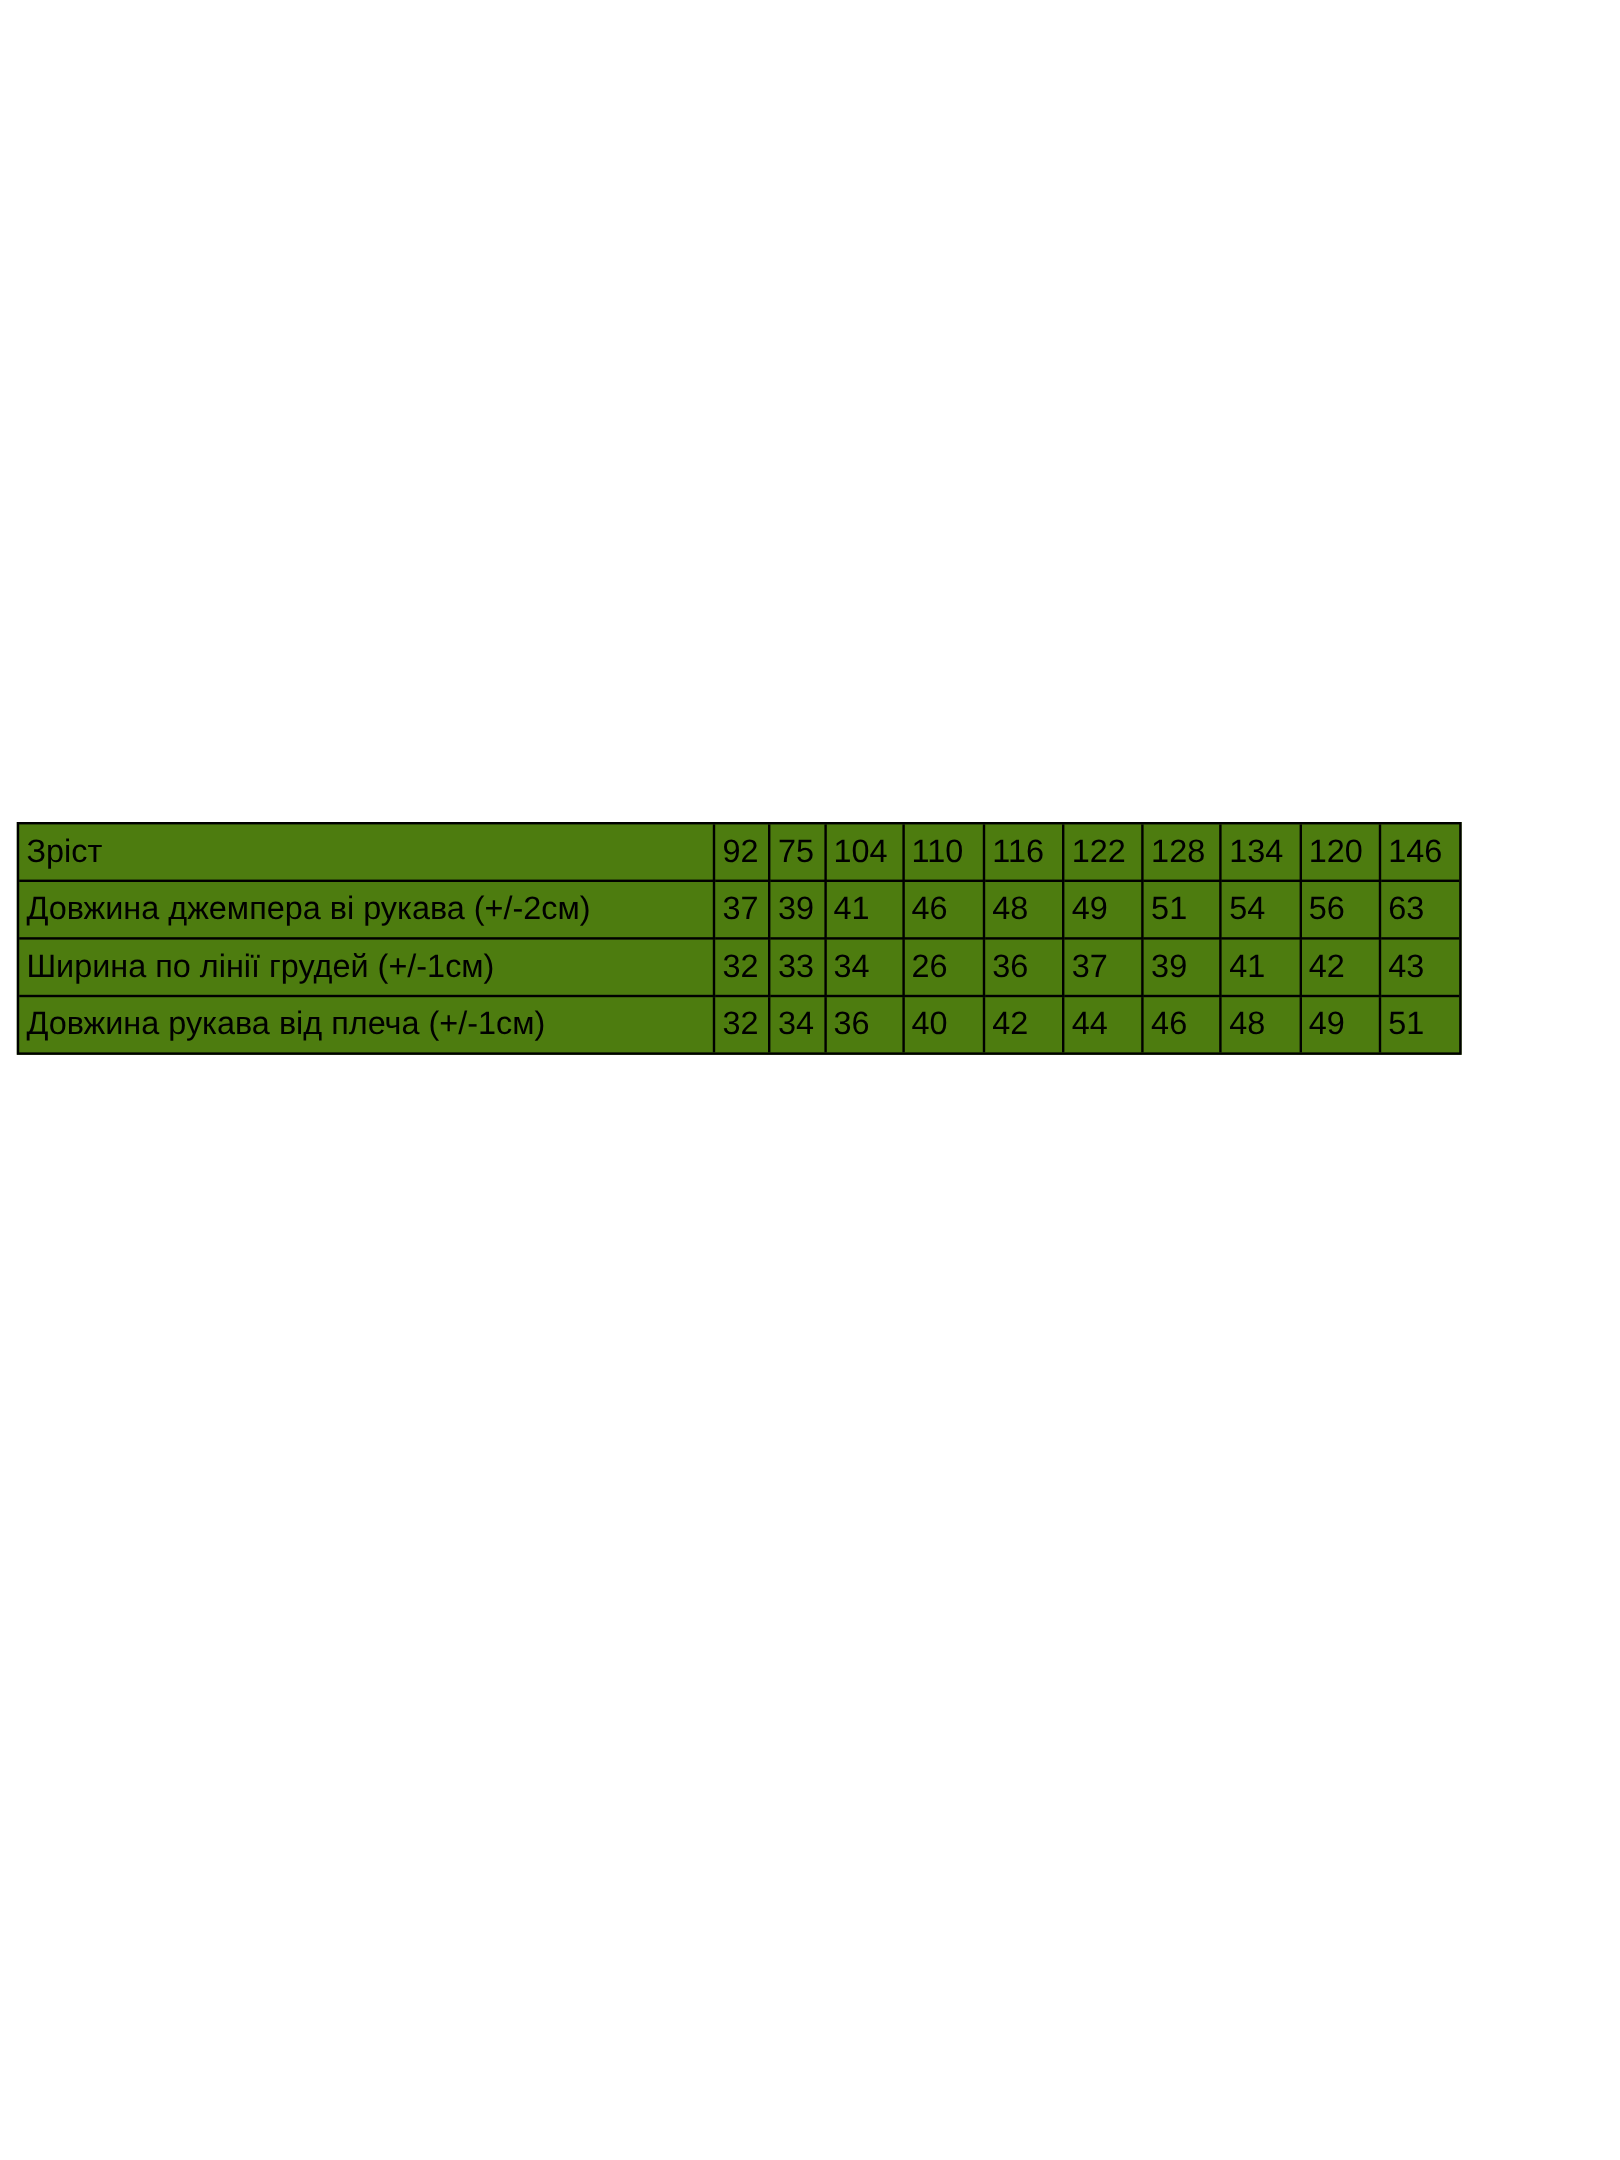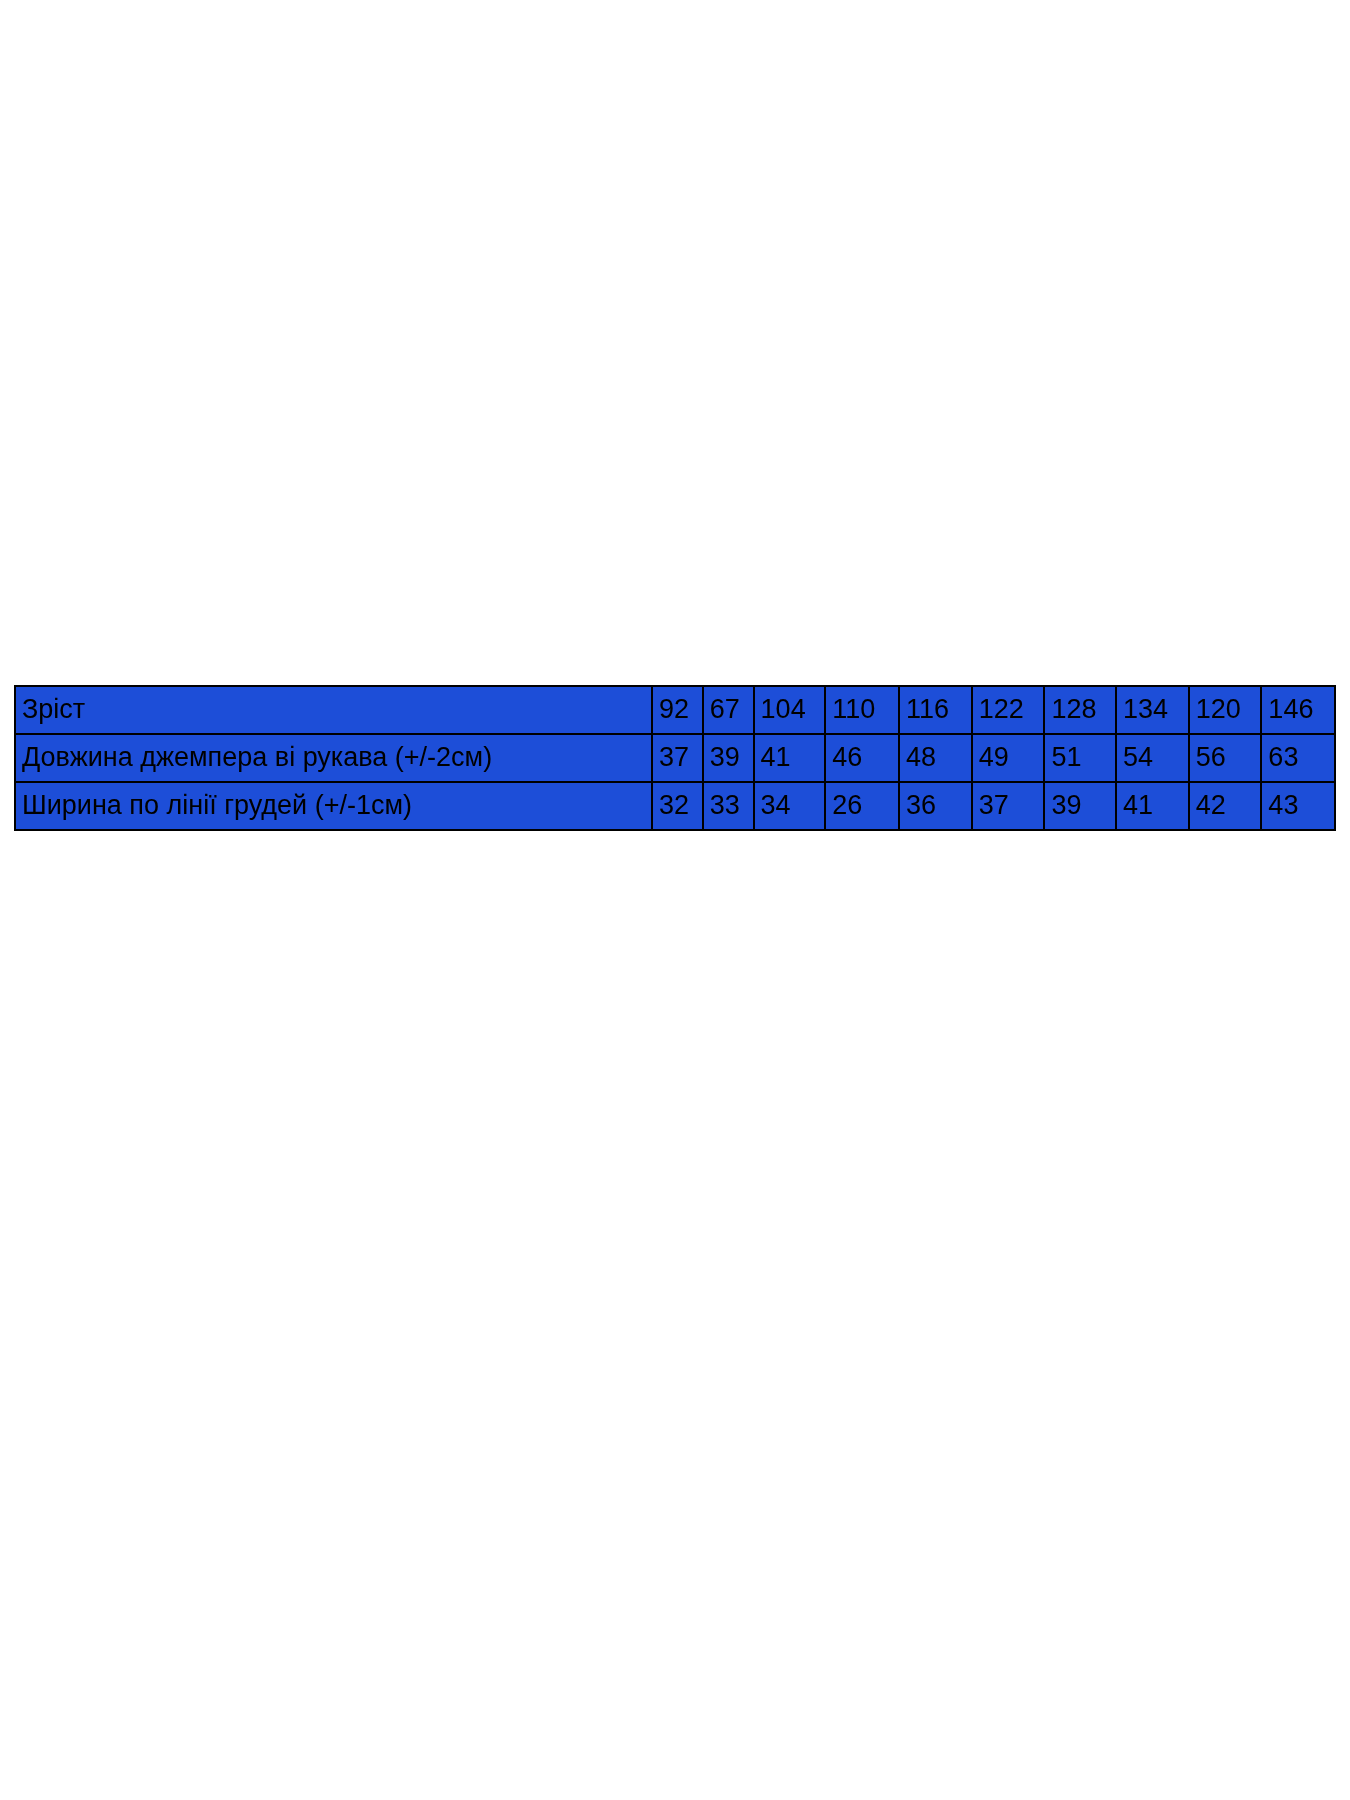--- a/index.html
+++ b/index.html
@@ -19,23 +19,23 @@
     position: absolute;
     left: 14px;
     top: 685px;
     width: 1322px;
   }
 
   table.size-table {
     border-collapse: separate;
     border-spacing: 0;
     table-layout: fixed;
-    width: 1322px;
+    width: 1204px;
     border: 2px solid #000000;
-    background: #1d4ed8;
+    background: #4d7c0f;
   }
 
   table.size-table td {
     border-right: 2px solid #000000;
     border-bottom: 2px solid #000000;
     padding: 2px 6px 4px 6px;
     font-size: 27px;
     line-height: 38px;
     color: #000000;
     white-space: nowrap;
@@ -87,21 +87,21 @@
       <col class="c-6">
         <col class="c-7">
         <col class="c-8">
         <col class="c-9">
         <col class="c-10">
     </colgroup>
     <tbody>
       <tr>
         <td class="label-cell">Зріст</td>
         <td class="val-cell">92</td>
-        <td class="val-cell">67</td>
+        <td class="val-cell">75</td>
         <td class="val-cell">104</td>
         <td class="val-cell">110</td>
         <td class="val-cell">116</td>
         <td class="val-cell">122</td>
         <td class="val-cell">128</td>
         <td class="val-cell">134</td>
         <td class="val-cell">120</td>
         <td class="val-cell">146</td>
       </tr>
       <tr>
@@ -123,15 +123,28 @@
         <td class="val-cell">33</td>
         <td class="val-cell">34</td>
         <td class="val-cell">26</td>
         <td class="val-cell">36</td>
         <td class="val-cell">37</td>
         <td class="val-cell">39</td>
         <td class="val-cell">41</td>
         <td class="val-cell">42</td>
         <td class="val-cell">43</td>
       </tr>
+      <tr>
+        <td class="label-cell">Довжина рукава від плеча (+/-1см)</td>
+        <td class="val-cell">32</td>
+        <td class="val-cell">34</td>
+        <td class="val-cell">36</td>
+        <td class="val-cell">40</td>
+        <td class="val-cell">42</td>
+        <td class="val-cell">44</td>
+        <td class="val-cell">46</td>
+        <td class="val-cell">48</td>
+        <td class="val-cell">49</td>
+        <td class="val-cell">51</td>
+      </tr>
     </tbody>
   </table>
 </div>
 
 </body></html>

